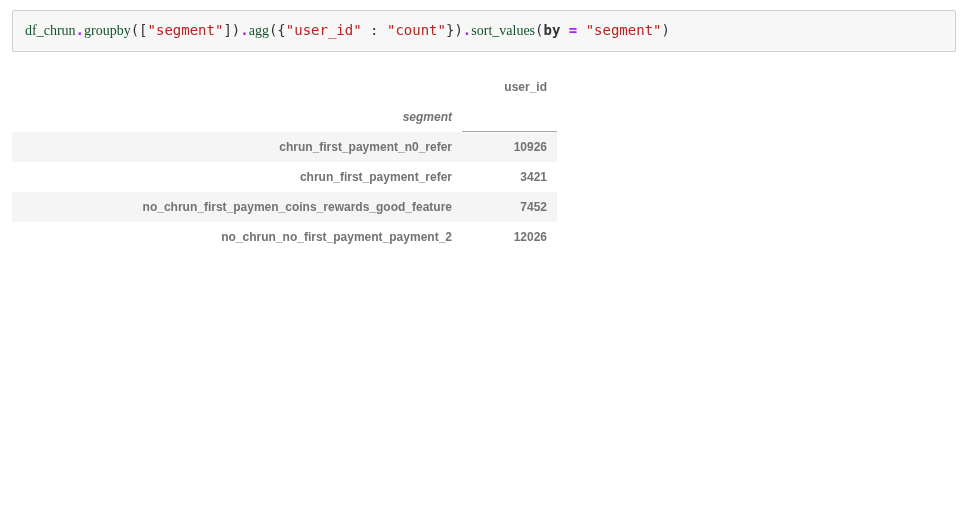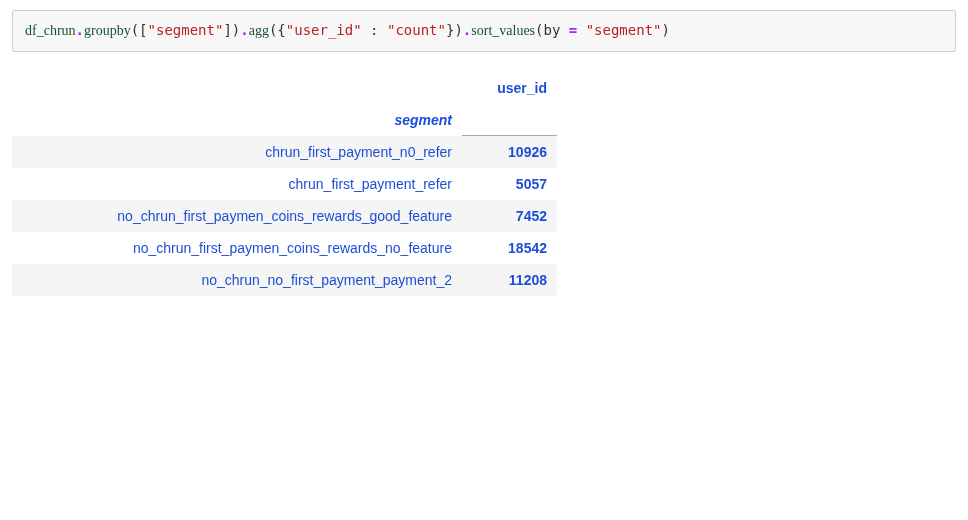--- a/index.html
+++ b/index.html
@@ -23,29 +23,29 @@
     font-size: 14px;
     line-height: 1.4;
     white-space: pre;
     color: #333;
     margin-bottom: 20px;
   }
   .tok-name  { color: #14532d; font-family: Liberation Serif, serif; }
   .tok-op    { color: #aa22ff; font-weight: bold; }
   .tok-punc  { color: #333; }
   .tok-str   { color: #ba2121; }
-  .tok-kwarg { color: #333; }
+  .tok-kwarg { color: #333; font-weight: bold; }
 
   .output {
     margin-left: 0;
   }
   table.df {
     border-collapse: collapse;
-    font-size: 14px;
-    color: #1d4ed8;
+    font-size: 12px;
+    color: #737373;
     table-layout: fixed;
   }
   table.df th, table.df td {
     padding: 8px 10px;
     text-align: right;
     font-weight: bold;
   }
   table.df thead th {
     font-weight: bold;
     border-bottom: none;
@@ -64,21 +64,21 @@
   .hdr-index th {
     font-weight: bold;
     border-bottom: 1px solid #aaa;
     font-style: italic;
   }
   .hdr-index th:last-child{
     border-bottom: 1px solid #aaa;
   }
 
   table.df tbody th {
-    font-weight: normal;
+    font-weight: bold;
     text-align: right;
     padding-right: 10px;
   }
   table.df tbody tr:nth-child(odd) {
     background: #f5f5f5;
   }
   table.df tbody tr:nth-child(even) {
     background: #ffffff;
   }
   col.idxcol { width: 450px; }
@@ -107,31 +107,27 @@
           <th></th>
         </tr>
       </thead>
       <tbody>
         <tr>
           <th>chrun_first_payment_n0_refer</th>
           <td>10926</td>
         </tr>
         <tr>
           <th>chrun_first_payment_refer</th>
-          <td>5057</td>
+          <td>3421</td>
         </tr>
         <tr>
           <th>no_chrun_first_paymen_coins_rewards_good_feature</th>
           <td>7452</td>
         </tr>
         <tr>
-          <th>no_chrun_first_paymen_coins_rewards_no_feature</th>
-          <td>18542</td>
-        </tr>
-        <tr>
           <th>no_chrun_no_first_payment_payment_2</th>
-          <td>11208</td>
+          <td>12026</td>
         </tr>
       </tbody>
     </table>
   </div>
 
 </div>
 
 </body></html>

